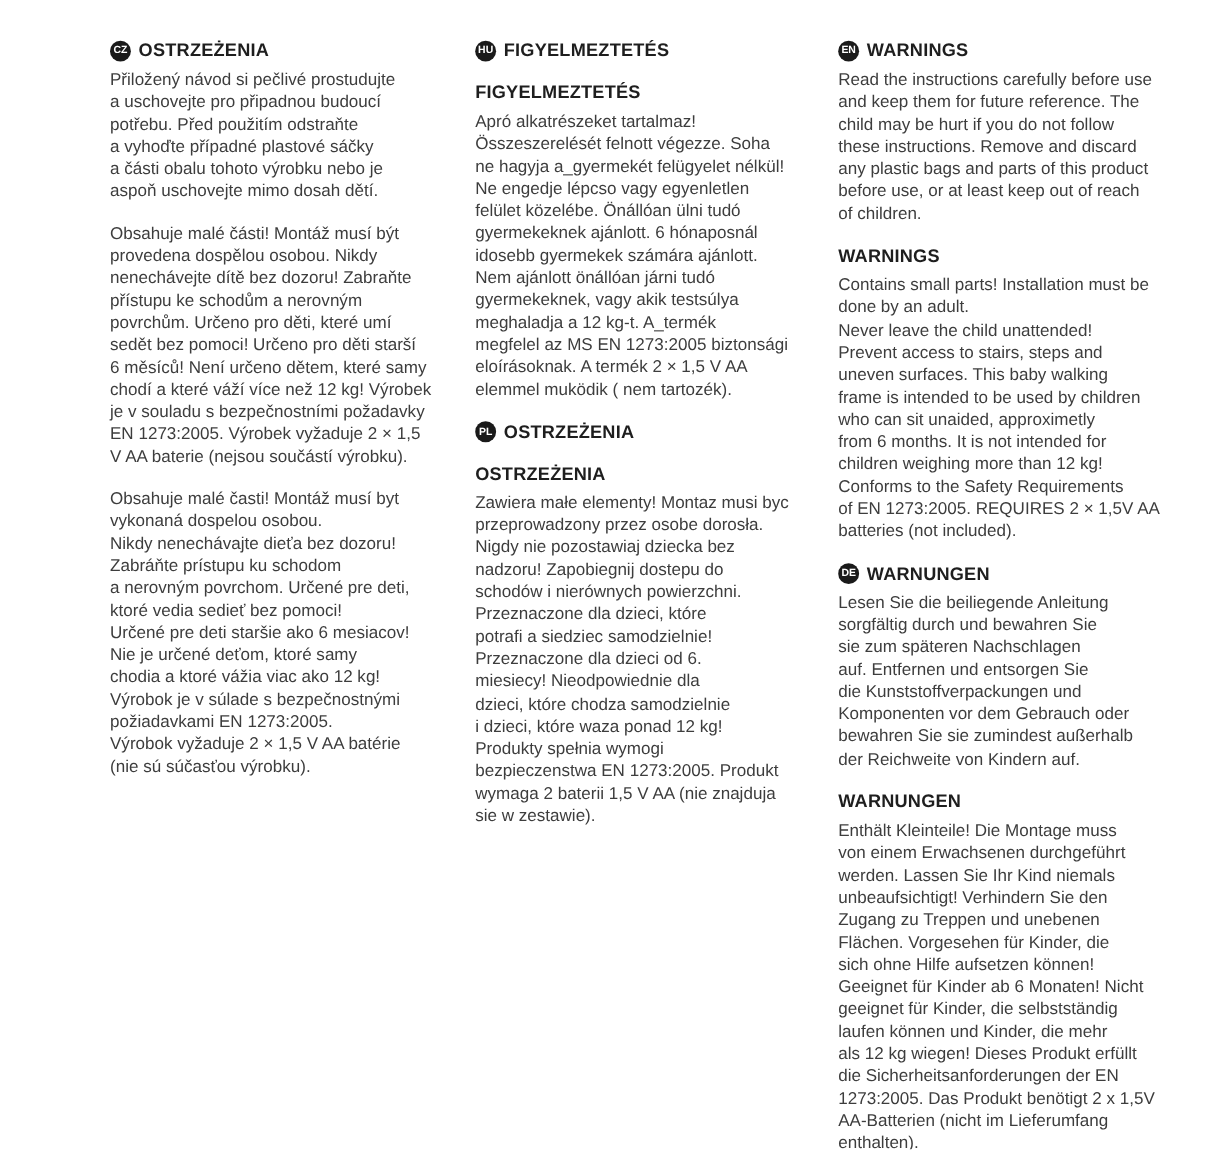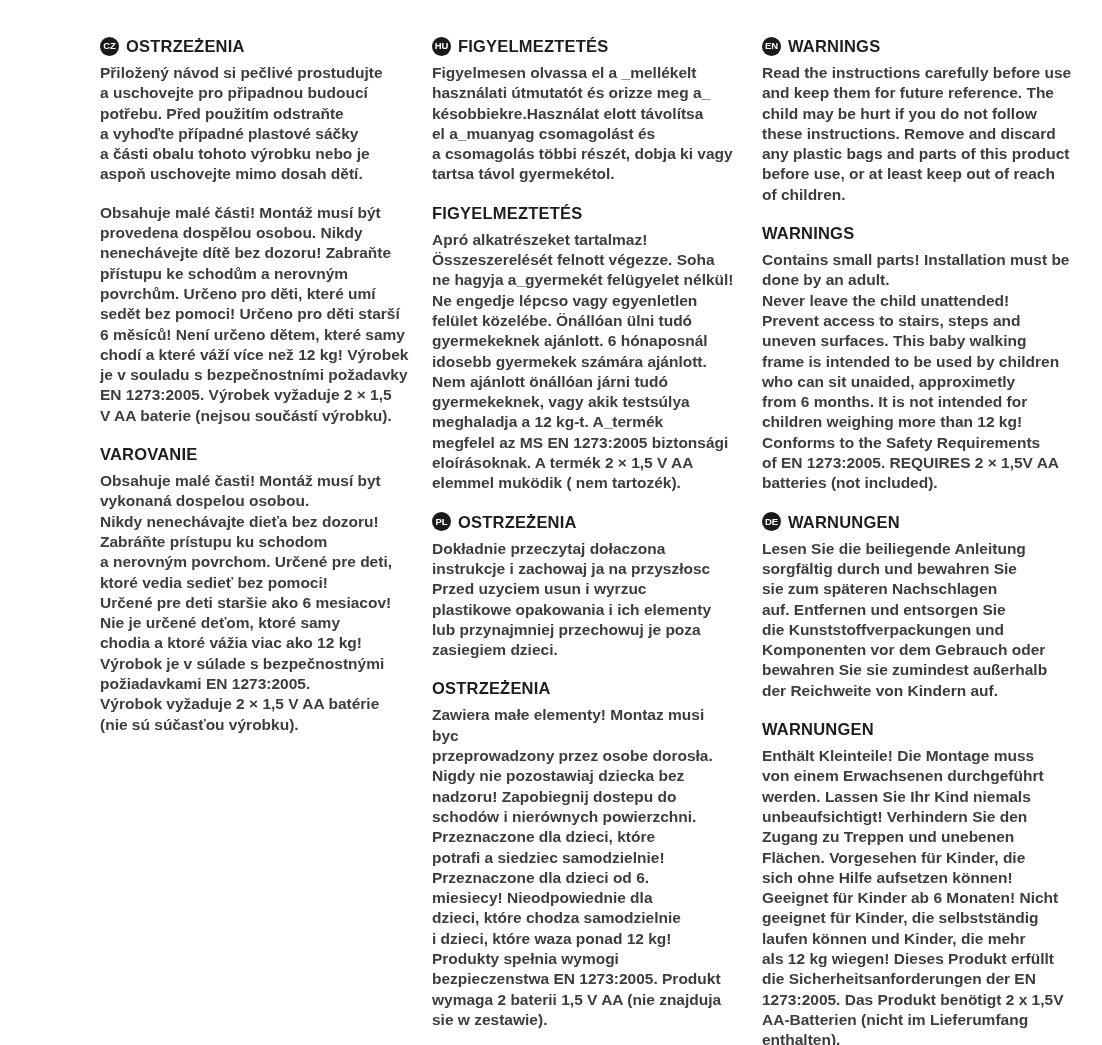--- a/index.html
+++ b/index.html
@@ -43,21 +43,20 @@
     align-items: center;
     justify-content: center;
     letter-spacing: 0;
   }
   .section-body {
     margin: 0;
     font-size: 15.5px;
     line-height: 20.3px;
     color: var(--text-color, #3d3d3d);
     white-space: pre-line;
-    font-weight: bold;
   }
 </style>
 </head>
 <body>
 
 <div class="page">
   <div class="columns">
 
     <div class="col col-1">
       <div class="section">
@@ -81,23 +80,20 @@
 sedět bez pomoci! Určeno pro děti starší
 6 měsíců! Není určeno dětem, které samy
 chodí a které váží více než 12 kg! Výrobek
 je v souladu s bezpečnostními požadavky
 EN 1273:2005. Výrobek vyžaduje 2 × 1,5
 V AA baterie (nejsou součástí výrobku).</p>
       </div>
       <div class="section">
       </div>
       <div class="section">
-        <h3 class="section-heading">
-          <span>VAROVANIE</span>
-        </h3>
         <p class="section-body">Obsahuje malé časti! Montáž musí byt
 vykonaná dospelou osobou.
 Nikdy nenechávajte dieťa bez dozoru!
 Zabráňte prístupu ku schodom
 a nerovným povrchom. Určené pre deti,
 ktoré vedia sedieť bez pomoci!
 Určené pre deti staršie ako 6 mesiacov!
 Nie je určené deťom, ktoré samy
 chodia a ktoré vážia viac ako 12 kg!
 Výrobok je v súlade s bezpečnostnými
@@ -106,26 +102,20 @@
 (nie sú súčasťou výrobku).</p>
       </div>
     </div>
 
     <div class="col col-2">
       <div class="section">
         <h3 class="section-heading">
           <span class="lang-badge">HU</span>
           <span>FIGYELMEZTETÉS</span>
         </h3>
-        <p class="section-body">Figyelmesen olvassa el a _mellékelt
-használati útmutatót és orizze meg a_
-késobbiekre.Használat elott távolítsa
-el a_muanyag csomagolást és
-a csomagolás többi részét, dobja ki vagy
-tartsa távol gyermekétol.</p>
       </div>
       <div class="section">
         <h3 class="section-heading">
           <span>FIGYELMEZTETÉS</span>
         </h3>
         <p class="section-body">Apró alkatrészeket tartalmaz!
 Összeszerelését felnott végezze. Soha
 ne hagyja a_gyermekét felügyelet nélkül!
 Ne engedje lépcso vagy egyenletlen
 felület közelébe. Önállóan ülni tudó
@@ -136,26 +126,20 @@
 meghaladja a 12 kg-t. A_termék
 megfelel az MS EN 1273:2005 biztonsági
 eloírásoknak. A termék 2 × 1,5 V AA
 elemmel muködik ( nem tartozék).</p>
       </div>
       <div class="section">
         <h3 class="section-heading">
           <span class="lang-badge">PL</span>
           <span>OSTRZEŻENIA</span>
         </h3>
-        <p class="section-body">Dokładnie przeczytaj dołaczona
-instrukcje i zachowaj ja na przyszłosc
-Przed uzyciem usun i wyrzuc
-plastikowe opakowania i ich elementy
-lub przynajmniej przechowuj je poza
-zasiegiem dzieci.</p>
       </div>
       <div class="section">
         <h3 class="section-heading">
           <span>OSTRZEŻENIA</span>
         </h3>
         <p class="section-body">Zawiera małe elementy! Montaz musi byc
 przeprowadzony przez osobe dorosła.
 Nigdy nie pozostawiaj dziecka bez
 nadzoru! Zapobiegnij dostepu do
 schodów i nierównych powierzchni.

